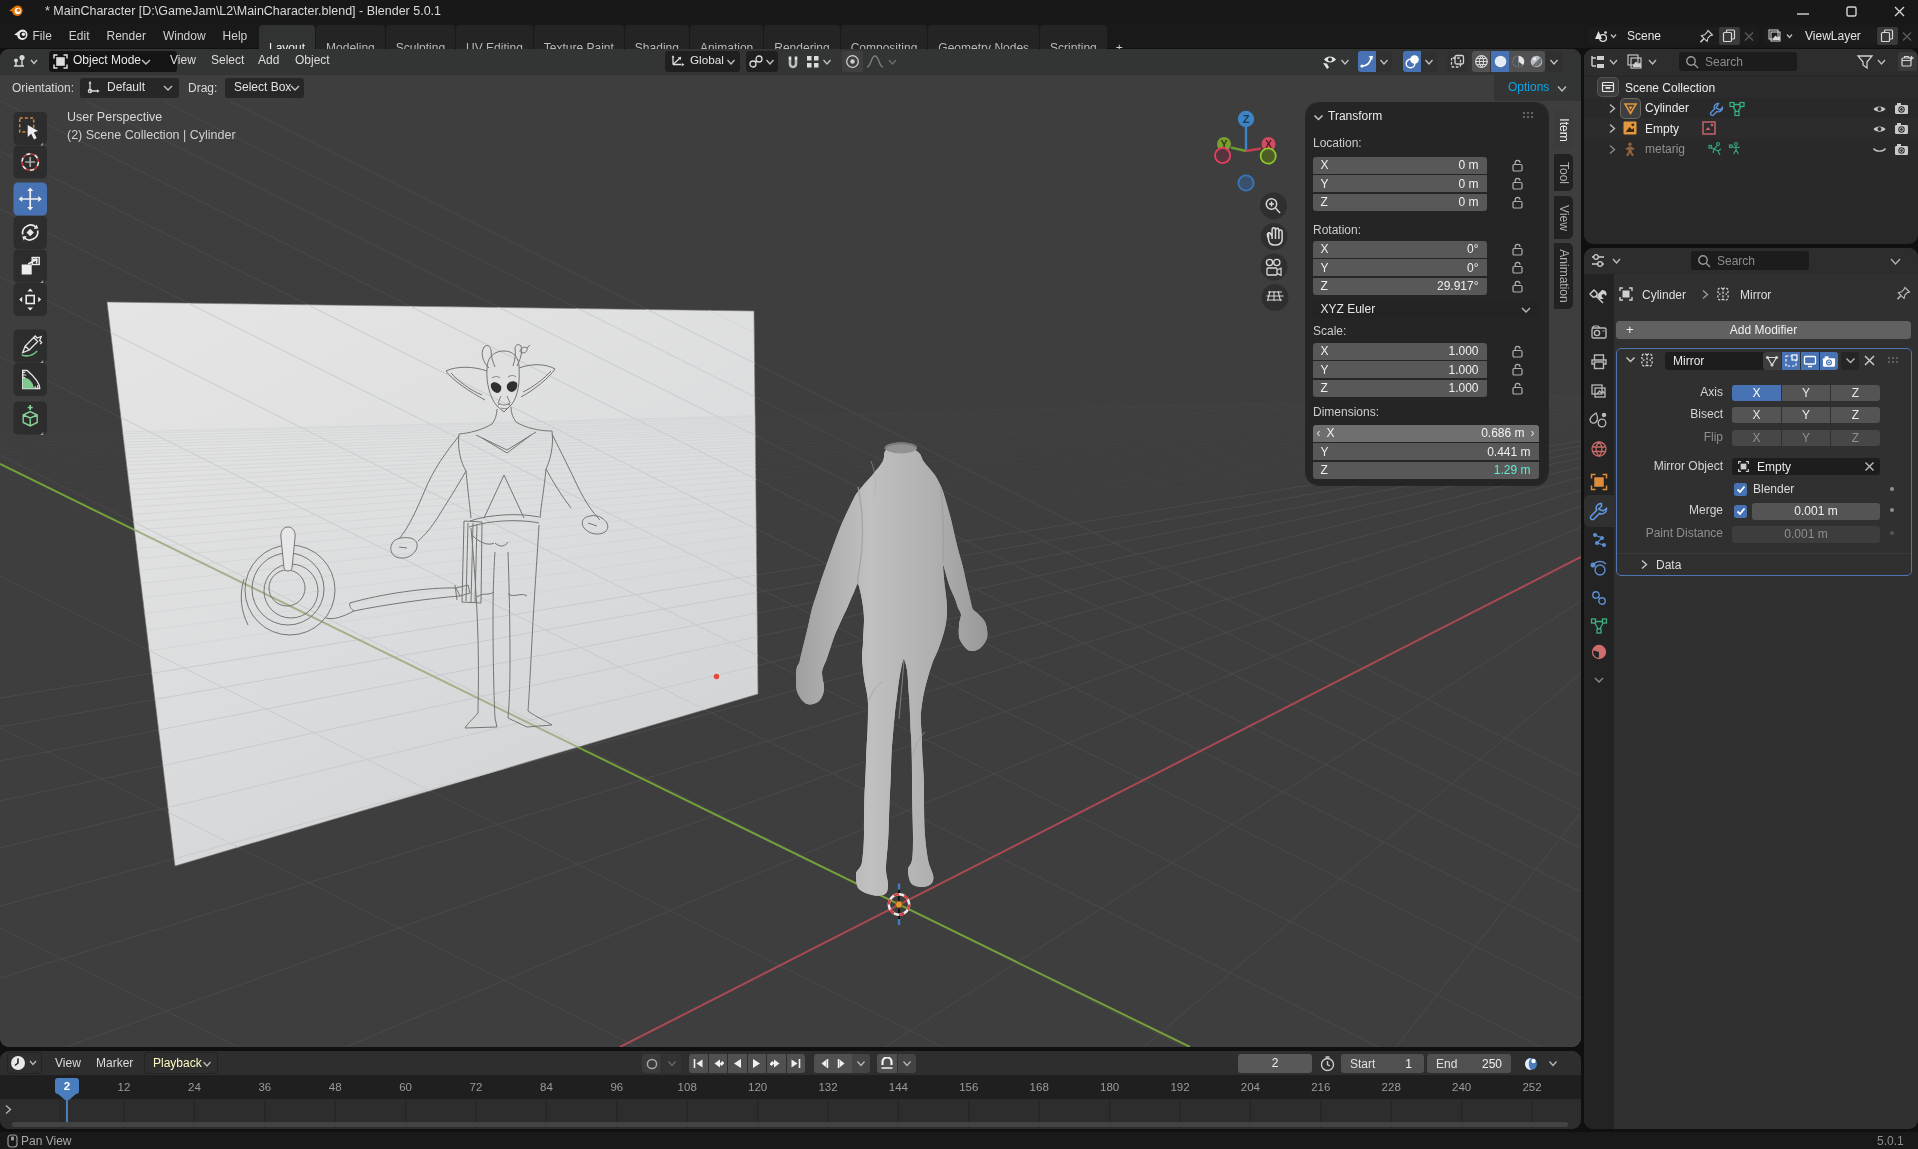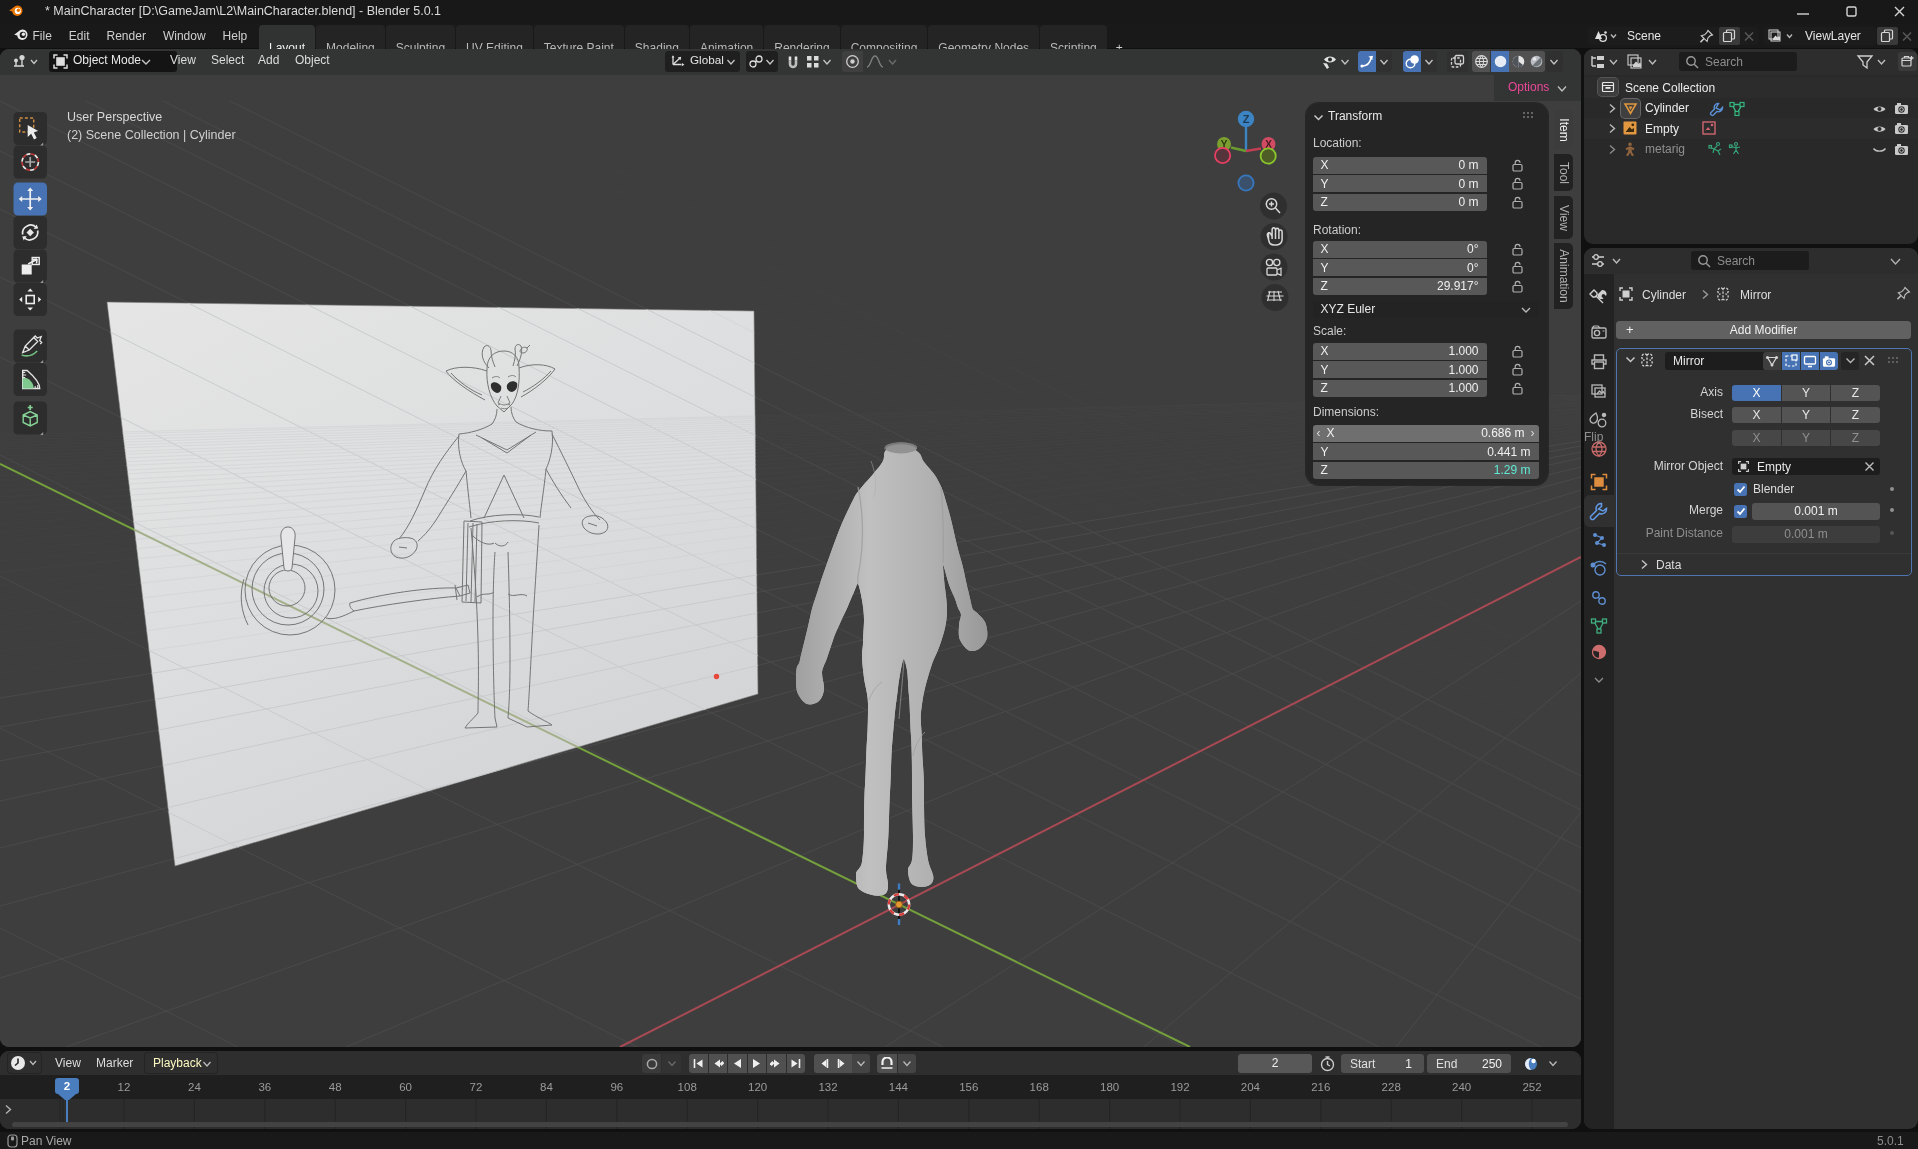--- a/index.html
+++ b/index.html
@@ -228,24 +228,45 @@
           <circle cx="5.5" cy="5" r="1.8" fill="#e8e8e8"></circle>
         </svg>
     </div>
     <div class="abs" style="left:1546px;top:2px;width:17px;height:21px;background:#303030;border-radius:3px">
       <svg class="abs" style="left:3px;top:7px" width="11" height="9" viewBox="0 0 11 9">
           <path d="M1.5 2 l3.5 4 3.5-4" fill="none" stroke="#c4c4c4" stroke-width="1.3"></path>
         </svg>
     </div>
   </div>
   <div class="abs" id="vptr">
-      <span class="abs" style="left:14px;top:5px;color:#ec4899">Options</span>
+      <span class="abs" style="left:14px;top:5px;color:#0ea5e9">Options</span>
     <svg class="abs" style="left:62px;top:10px" width="12" height="9" viewBox="0 0 12 9">
         <path d="M2 1.5 l4 4.5 4-4.5" fill="none" stroke="#c0c0c0" stroke-width="1.3"></path>
       </svg>
+  </div>
+  <div class="abs" id="vpt">
+    <span class="abs" style="left:12px;top:6px;color:#d9d9d9">Orientation:</span>
+    <div class="abs" style="left:80px;top:3px;width:99px;height:20px;background:#272727;border-radius:3px">
+      <svg class="abs" style="left:5px;top:2px" width="16" height="16" viewBox="0 0 16 16">
+        <path d="M5 2 v9 M5 11 h8" stroke="#d8d8d8" stroke-width="1.3" fill="none"></path>
+        <path d="M3.5 3.5 L5 1 l1.5 2.5 Z M12 12.7 l2.7-1.7 -2.7-1.7 Z" fill="#d8d8d8"></path>
+        <circle cx="5" cy="11" r="1.7" fill="none" stroke="#d8d8d8" stroke-width="1.2"></circle>
+      </svg>
+      <span class="abs" style="left:27px;top:2px;color:#e2e2e2">Default</span>
+      <svg class="abs" style="left:82px;top:6px" width="12" height="9" viewBox="0 0 12 9">
+          <path d="M2 2 l4 4 4-4" fill="none" stroke="#c4c4c4" stroke-width="1.3"></path>
+        </svg>
+    </div>
+    <span class="abs" style="left:188px;top:6px;color:#d9d9d9">Drag:</span>
+    <div class="abs" style="left:225px;top:3px;width:79px;height:20px;background:#272727;border-radius:3px">
+      <span class="abs" style="left:9px;top:2px;color:#e2e2e2">Select Box</span>
+      <svg class="abs" style="left:64px;top:6px" width="12" height="9" viewBox="0 0 12 9">
+          <path d="M2 2 l4 4 4-4" fill="none" stroke="#c4c4c4" stroke-width="1.3"></path>
+        </svg>
+    </div>
   </div>
   <svg id="cv" class="abs" style="left:0;top:52px" width="1581" height="946" viewBox="0 101 1581 946" font-family="Liberation Sans, sans-serif">
 <defs>
 <clipPath id="planeclip">
           <polygon points="107,302 754,311 758,694 175,866"></polygon>
         </clipPath>
 <linearGradient id="planeg" x1="0" y1="0" x2=".55" y2="1">
 <stop offset="0" stop-color="#eeeeee"></stop>
           <stop offset=".55" stop-color="#e5e6e7"></stop>
           <stop offset="1" stop-color="#dbdcdd"></stop>
@@ -874,21 +895,21 @@
       </g>
     </svg>
 <div class="abs" style="left:0;top:137px;width:139px;text-align:right;color:#d4d4d4">Axis</div>
 <div class="abs" style="left:148px;top:136.5px;width:49px;height:16px;background:#4772b3;border-radius:3px 0 0 3px;text-align:center;line-height:16px;color:#fff">X</div>
 <div class="abs" style="left:198px;top:136.5px;width:48px;height:16px;background:#545454;border-radius:0;text-align:center;line-height:16px;color:#e8e8e8">Y</div>
 <div class="abs" style="left:247px;top:136.5px;width:49px;height:16px;background:#545454;border-radius:0 3px 3px 0;text-align:center;line-height:16px;color:#e8e8e8">Z</div>
 <div class="abs" style="left:0;top:159px;width:139px;text-align:right;color:#d4d4d4">Bisect</div>
 <div class="abs" style="left:148px;top:158.5px;width:49px;height:16px;background:#545454;border-radius:3px 0 0 3px;text-align:center;line-height:16px;color:#e8e8e8">X</div>
 <div class="abs" style="left:198px;top:158.5px;width:48px;height:16px;background:#545454;border-radius:0;text-align:center;line-height:16px;color:#e8e8e8">Y</div>
 <div class="abs" style="left:247px;top:158.5px;width:49px;height:16px;background:#545454;border-radius:0 3px 3px 0;text-align:center;line-height:16px;color:#e8e8e8">Z</div>
-<div class="abs" style="left:0;top:182px;width:139px;text-align:left;color:#8f8f8f">Flip</div>
+<div class="abs" style="left:0;top:182px;width:139px;text-align:right;color:#8f8f8f">Flip</div>
 <div class="abs" style="left:148px;top:181.5px;width:49px;height:16px;background:#474747;border-radius:3px 0 0 3px;text-align:center;line-height:16px;color:#909090">X</div>
 <div class="abs" style="left:198px;top:181.5px;width:48px;height:16px;background:#474747;border-radius:0;text-align:center;line-height:16px;color:#909090">Y</div>
 <div class="abs" style="left:247px;top:181.5px;width:49px;height:16px;background:#474747;border-radius:0 3px 3px 0;text-align:center;line-height:16px;color:#909090">Z</div>
 <div class="abs" style="left:0;top:211px;width:139px;text-align:right;color:#d4d4d4">Mirror Object</div>
 <div class="abs" style="left:148px;top:210px;width:148px;height:17px;background:#1d1d1d;border-radius:3px">
 <svg class="abs" style="left:5px;top:2px" width="13" height="13" viewBox="0 0 16 16">
         <rect x="4.5" y="4.5" width="7" height="7" fill="#cfcfcf"></rect>
         <path d="M2 5 V2 h3 M11 2 h3 v3 M14 11 v3 h-3 M5 14 H2 v-3" fill="none" stroke="#cfcfcf" stroke-width="1.4"></path>
       </svg>
 <span class="abs" style="left:25px;top:1.5px;color:#e8e8e8">Empty</span>

